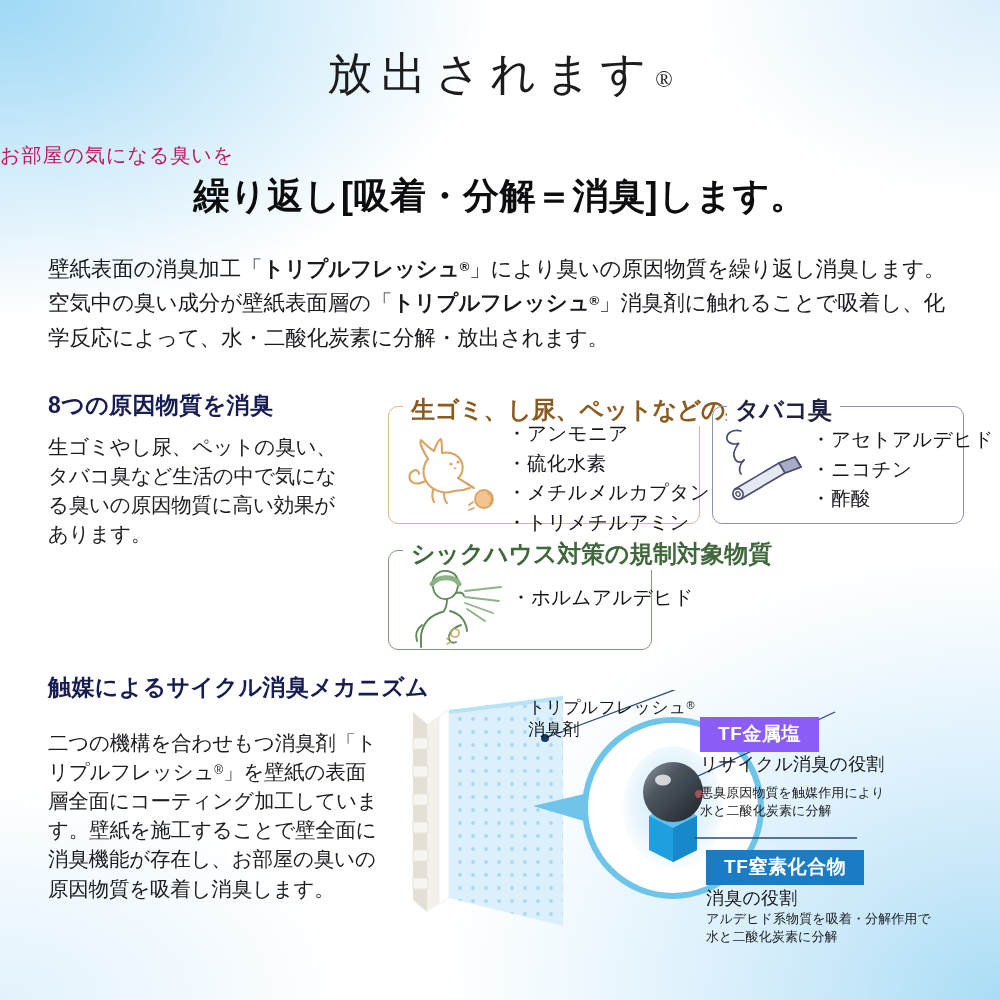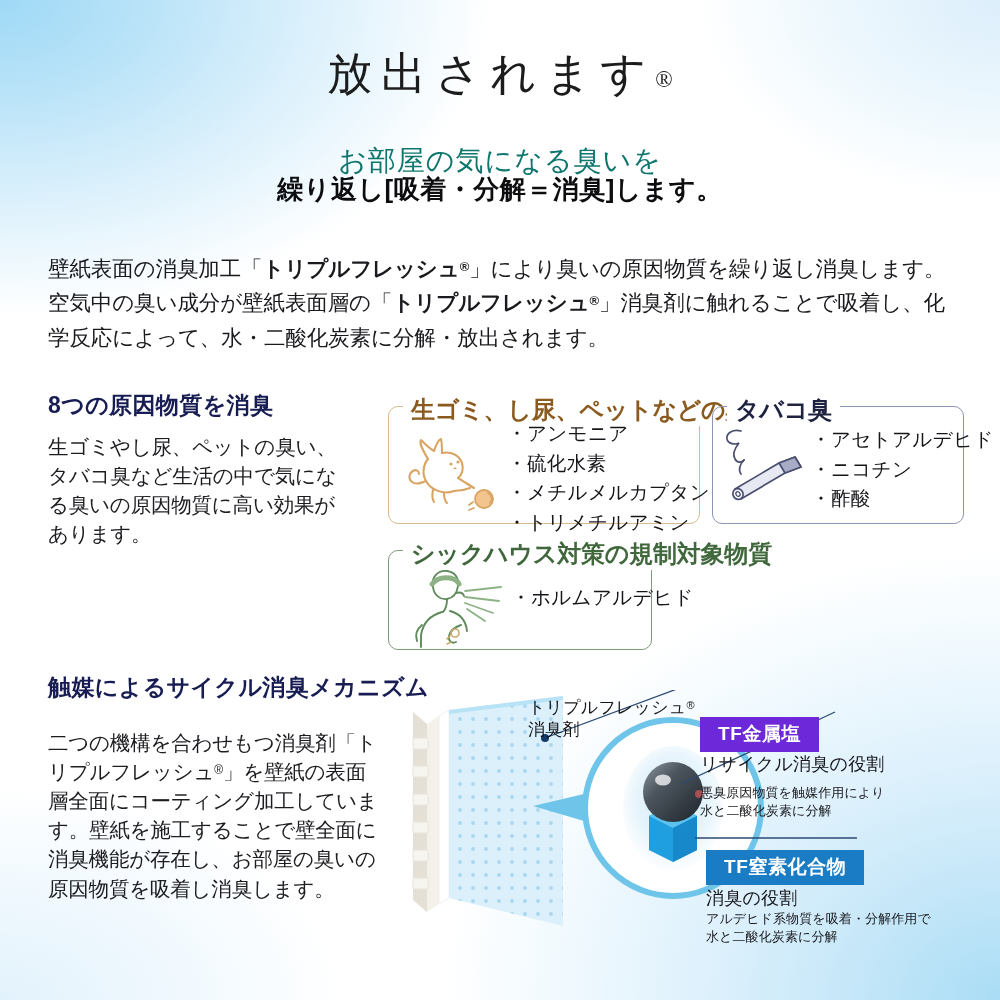--- a/index.html
+++ b/index.html
@@ -70,30 +70,30 @@
   }
   .hero-title .reg {
     font-size: 23px;
     letter-spacing: 0;
     vertical-align: 2px;
   }
 
   .lead-small {
     position: absolute;
     left: 0; right: 0; top: 142px;
-    text-align: center;
-    font-size: 28px;
-    color: #0f766e;
+    text-align: left;
+    font-size: 20px;
+    color: #be185d;
     letter-spacing: 1px;
   }
   .lead-big {
     position: absolute;
     left: 0; right: 0; top: 172px;
     text-align: center;
-    font-size: 26px;
+    font-size: 36px;
     font-weight: bold;
     color: #0d0d10;
     letter-spacing: 0.5px;
   }
 
   
   .intro {
     position: absolute;
     left: 48px;
     top: 230px;
@@ -193,21 +193,21 @@
   .chip {
     position: absolute;
     display: inline-block;
     color: #ffffff;
     font-size: 19px;
     font-weight: bold;
     letter-spacing: 0.6px;
     padding: 4px 18px 5px 18px;
     white-space: nowrap;
   }
-  #chip-metal { left: 700px; top: 717px; background: #6d28d9; }
+  #chip-metal { left: 700px; top: 717px; background: #8b5cf6; }
   #chip-nitro { left: 706px; top: 850px; background: #1a7cc4; }
 
   .dsub-title {
     position: absolute;
     font-size: 18px;
     color: #16161a;
     letter-spacing: 0.2px;
     white-space: nowrap;
   }
   .dsub-text {

